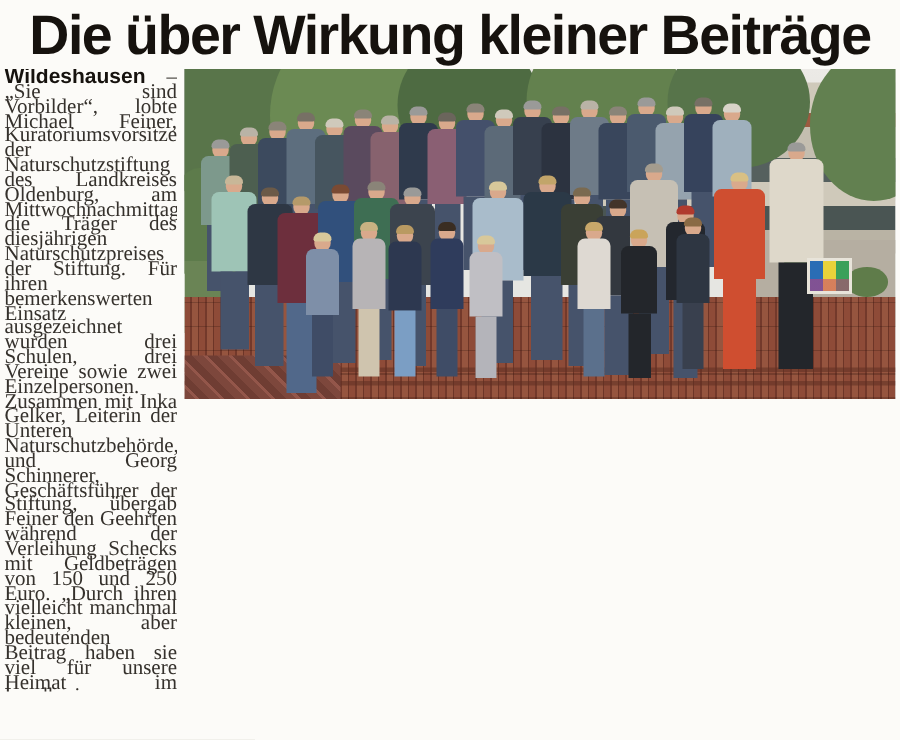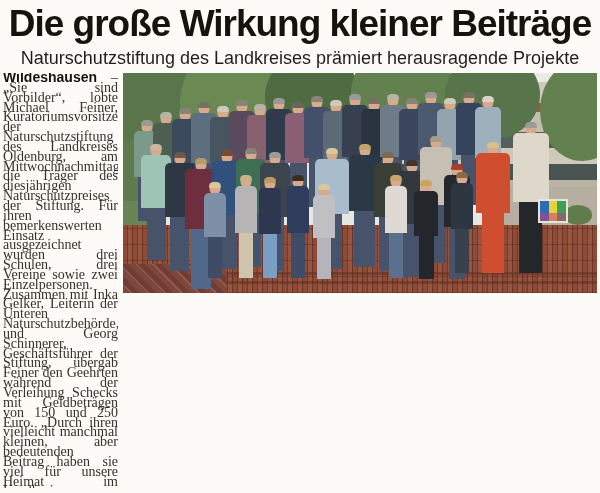--- a/index.html
+++ b/index.html
@@ -86,22 +86,21 @@
     font-size:8.6px;line-height:11px;color:#26221e;
   }
   .caption-label{font-weight:700;}
   .caption-credit{flex:0 0 auto;font-size:5.5px;letter-spacing:.4px;color:#7c7870;margin-left:8px;}
 </style>
 </head>
 <body>
 
 <div class="page">
 
-  <h1 class="headline">Die große Wirkung kleiner Beiträge</h1>
-  <div class="subheadline">Naturschutzstiftung des Landkreises prämiert herausragende Projekte</div>
+  <h1 class="headline">Die über Wirkung kleiner Beiträge</h1>
 
   <div class="main-row">
     <div class="col-first"><span class="lead-word">Wildeshausen</span><span> – „Sie sind Vorbilder“, lobte Michael Feiner, Kuratoriumsvorsitzender der Naturschutzstiftung des Landkreises Oldenburg, am Mittwochnachmittag die Träger des diesjährigen Naturschutzpreises der Stiftung. Für ihren bemerkenswerten Einsatz ausgezeichnet wurden drei Schulen, drei Vereine sowie zwei Einzelpersonen. Zusammen mit Inka Gelker, Leiterin der Unteren Naturschutzbehörde, und Georg Schinnerer, Geschäftsführer der Stiftung, übergab Feiner den Geehrten während der Verleihung Schecks mit Geldbeträgen von 150 und 250 Euro. „Durch ihren vielleicht manchmal kleinen, aber bedeutenden Beitrag haben sie viel für unsere Heimat im Landkreis Oldenburg geleistet“, betonte er. Wenn sich im Einzelnen der Klimawandel zwar nicht stoppen lasse, so Feiner, seien die ausgezeichneten Aktionen leuchtende Beispiele für ein verändertes Bewusstsein. Dieses Handeln wirke sich auf andere aus – und dadurch entstünden nicht zuletzt wieder neue Umweltprojekte. Die Stiftung würdigt jährlich den Einsatz von Kreis-Einwohnern in verschiedenen Bereichen – von Naturschutz, über Abfallvermeidung bis hin zur Schaffung von Akzeptanz für Umweltthemen.</span></div>
 
     <div class="photo-wrap">
       <div class="photo">
         <div class="scene">
           <div class="sky"></div>
           <div class="bldg-left"></div>
           <div class="bldg-right"></div>

